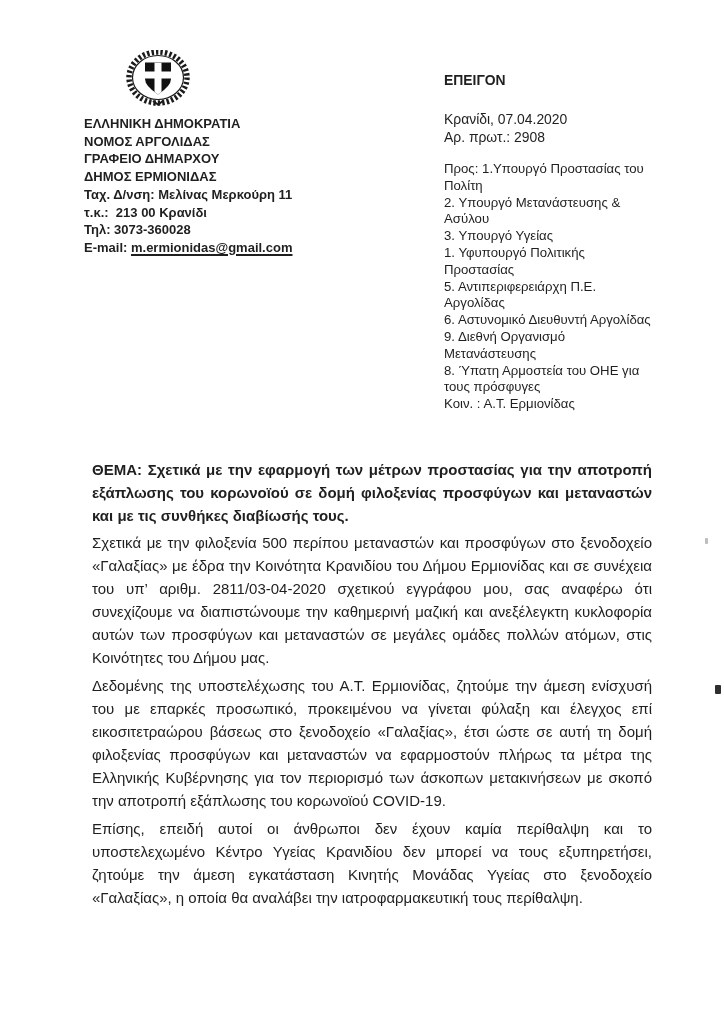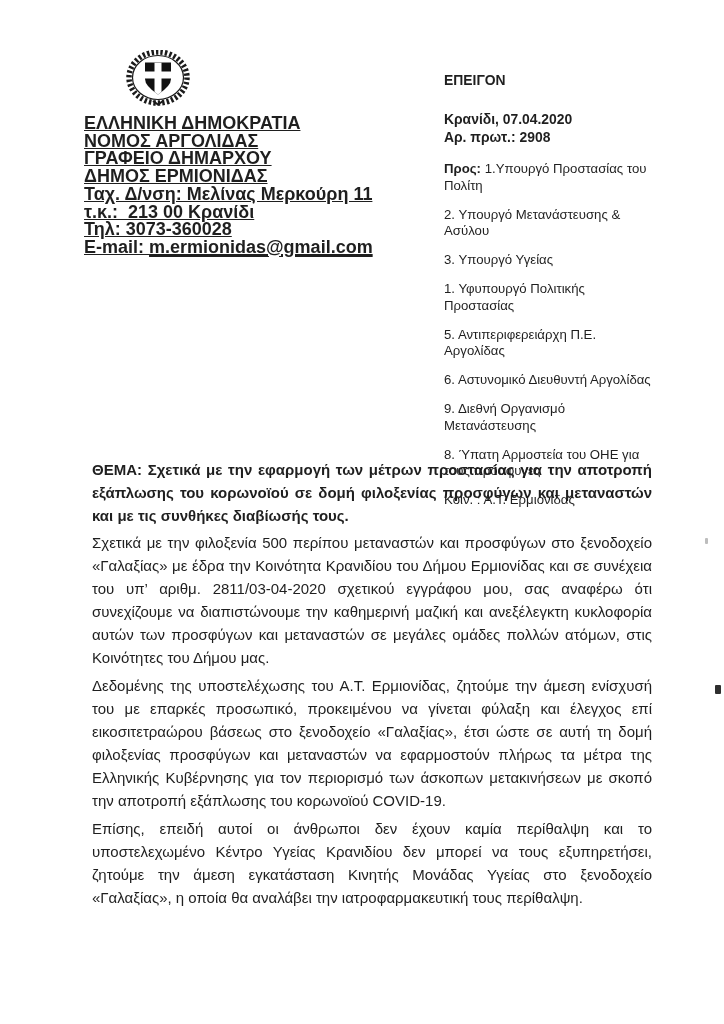--- a/index.html
+++ b/index.html
@@ -5,32 +5,32 @@
 <style>
   html,body{margin:0;padding:0;background:#ffffff;}
   .page{
     position:relative;width:724px;height:1024px;background:#ffffff;
     color:#1f1f1f;font-family:"Liberation Sans","DejaVu Sans",sans-serif;
     overflow:hidden;
   }
   
   .letterhead{
     position:absolute;left:84px;top:50px;width:310px;
-    font-weight:700;font-size:18px;line-height:17.7px;text-decoration:underline;
+    font-weight:700;font-size:13px;line-height:17.7px;
   }
   .emblem{display:block;width:64px;height:57px;margin:0 0 8px 42px;}
   .lh-line{white-space:pre-wrap;}
   .email{text-decoration:underline;text-decoration-thickness:1.5px;text-underline-offset:2px;}
   
   .meta{position:absolute;left:444px;top:62px;width:240px;font-size:13.9px;line-height:18px;}
-  .bold{font-weight:700;}
+  .bold{font-weight:400;}
   .urgency{font-weight:700;margin:9px 0 21px 0;}
   .dateblock{margin:0 0 15px 0;}
   .to-block{font-size:13.2px;line-height:16.8px;}
-  .recipient{white-space:pre-line;margin-top:12px;}
+  .recipient{white-space:pre-line;}
   
   .bodytext{
     position:absolute;left:92px;top:458px;width:560px;
     font-size:15px;line-height:23px;text-align:justify;
   }
   .subject{font-weight:700;margin:0 0 4px 0;}
   .para{margin:0 0 5px 0;}
   
   .artifact{position:absolute;}
   .a1{left:715px;top:685px;width:6px;height:9px;background:#2f2f2f;border-radius:1px;}

